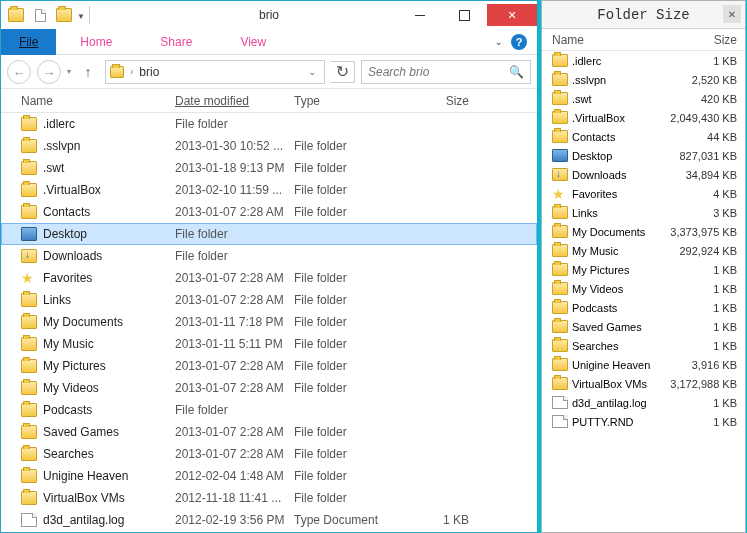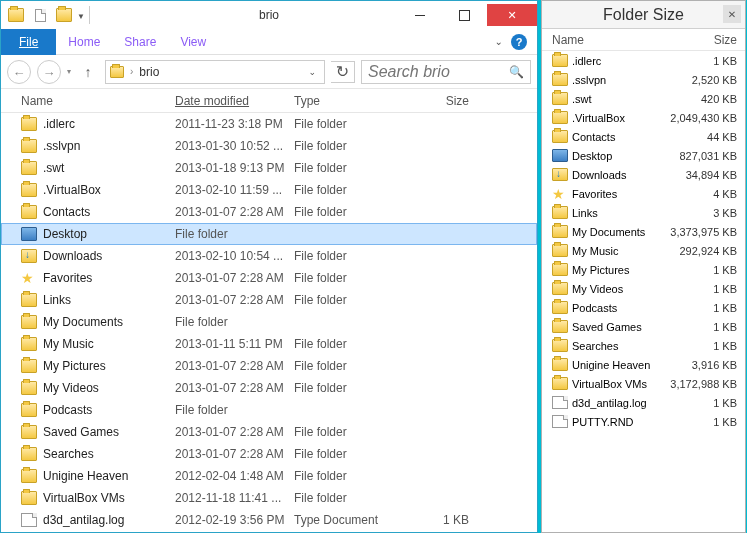--- a/index.html
+++ b/index.html
@@ -16,37 +16,37 @@
 .qat-drop { font-size:8px; color:#555; padding-top:2px; }
 .title-text { position:absolute; left:50%; transform:translateX(-50%); font-size:12px; color:#333; }
 .win-controls { margin-left:auto; display:flex; }
 .win-btn { width:45px; height:22px; display:flex; align-items:center; justify-content:center; font-size:11px; cursor:pointer; }
 .win-min::after{content:"";width:10px;height:1px;background:#333;}
 .win-max::after{content:"";width:9px;height:9px;border:1px solid #333;}
 .win-close{ background:#e04343; color:#fff; width:50px; }
 .win-close::after{content:"✕"; font-size:11px;}
 
 .ribbon { height:26px; background:#fff; border-bottom:1px solid #e0e0e0; display:flex; align-items:center; }
-.tab { padding:0 12px; height:26px; display:flex; align-items:center; font-size:12px; color:#8b5cf6; cursor:pointer; }
-.tab.file { background:#1979ca; color:#ffffff; padding:0 18px;text-decoration:underline; }
+.tab { padding:0 24px; height:26px; display:flex; align-items:center; font-size:12px; color:#ec4899; cursor:pointer; }
+.tab.file { background:#1979ca; color:#0f172a; padding:0 18px;text-decoration:underline; }
 .ribbon-right { margin-left:auto; display:flex; align-items:center; gap:8px; padding-right:10px; }
 .chevron-down { font-size:10px; color:#555; }
 .help-icon { width:16px; height:16px; border-radius:50%; background:#1979ca; color:#fff; font-size:11px; display:flex; align-items:center; justify-content:center; font-weight:bold; }
 
 .navbar { height:34px; display:flex; align-items:center; padding:4px 6px; gap:6px; border-bottom:1px solid #e6e6e6; }
 .nav-btn { width:24px; height:24px; border:1px solid #ccc; border-radius:50%; display:flex; align-items:center; justify-content:center; color:#888; font-size:13px; cursor:pointer; }
 .nav-drop { font-size:8px; color:#888; }
 .nav-up { width:22px; height:22px; display:flex; align-items:center; justify-content:center; color:#555; cursor:pointer; font-size:14px; }
 .address { flex:1; height:24px; border:1px solid #ccc; display:flex; align-items:center; padding:0 4px; gap:6px; }
 .address .folder-icon-sm { width:14px; height:12px; }
 .address-text { font-size:12px; color:#333; }
 .addr-drop { margin-left:auto; font-size:9px; color:#555; padding:0 4px; }
 .refresh-btn { width:24px; height:22px; border:1px solid #ccc; border-left:none; display:flex; align-items:center; justify-content:center; cursor:pointer; color:#555; }
 .search { width:170px; height:24px; border:1px solid #ccc; display:flex; align-items:center; padding:0 6px; }
-.search input { border:none; outline:none; font-size:16px; color:#888; width:140px; font-style:italic; }
+.search input { border:none; outline:none; font-size:12px; color:#888; width:140px; font-style:italic; }
 .search-icon { margin-left:auto; color:#888; font-size:12px; }
 
 .headers { display:flex; height:24px; border-bottom:1px solid #e6e6e6; font-size:12px; color:#555; align-items:center; padding-left:20px; }
 .col-name { width:154px; }
 .col-date { width:119px;text-decoration:underline; }
 .col-type { width:115px; }
 .col-size { width:80px; text-align:right; padding-right:20px; }
 .hdr { cursor:pointer; }
 
 .filelist { flex:1; overflow-y:auto; overflow-x:hidden; }
@@ -67,21 +67,21 @@
 .down-ic::after{content:"↓";position:absolute;top:-1px;left:3px;font-size:10px;color:#1979ca;font-weight:bold;}
 
 ::-webkit-scrollbar { width:16px; }
 ::-webkit-scrollbar-track { background:#f0f0f0; }
 ::-webkit-scrollbar-thumb { background:#c0c0c0; border:1px solid #a0a0a0; }
 ::-webkit-scrollbar-button { background:#f0f0f0; height:16px; border:1px solid #d0d0d0; }
 
 
 .side-panel { width:205px; background:#fff; margin-left:3px; display:flex; flex-direction:column; border:1px solid #b0b0b0; }
 .side-title { height:28px; background:#f5f5f5; display:flex; align-items:center; justify-content:center; position:relative; border-bottom:1px solid #d0d0d0; }
-.side-title-text { font-size:16px; color:#333; }
+.side-title-text { font-size:14px; color:#333;font-family:Liberation Mono, monospace; }
 .side-close { position:absolute; right:4px; top:4px; width:18px; height:18px; background:#e0e0e0; display:flex; align-items:center; justify-content:center; font-size:10px; cursor:pointer; color:#555; }
 .side-headers { display:flex; height:22px; font-size:12px; color:#555; align-items:center; padding:0 8px 0 10px; border-bottom:1px solid #e6e6e6; }
 .scol-name { flex:1; }
 .scol-size { width:80px; text-align:right; }
 .side-list { flex:1; overflow:hidden; }
 .srow { display:flex; align-items:center; height:19px; font-size:11px; padding:0 8px 0 10px; cursor:pointer; }
 .srow .sicon { width:16px; height:13px; margin-right:4px; flex-shrink:0; }
 .srow .sname { flex:1; white-space:nowrap; overflow:hidden; }
 .srow .ssize { width:80px; text-align:right; color:#333; white-space:nowrap; }
 </style>
@@ -144,21 +144,20 @@
     <div class="col-name hdr">Name</div>
     <div class="col-date hdr">Date modified</div>
     <div class="col-type hdr">Type</div>
     <div class="col-size hdr">Size</div>
   </div>
 
   <div class="filelist" id="filelist">
       <div class="row">
         <div class="ficon folder-ic"></div>
         <div class="fname">.idlerc</div>
-        <div class="fdate">2011-11-23 3:18 PM</div>
         <div class="ftype">File folder</div>
         <div class="fsize"></div>
       </div>
       <div class="row">
         <div class="ficon folder-ic"></div>
         <div class="fname">.sslvpn</div>
         <div class="fdate">2013-01-30 10:52 ...</div>
         <div class="ftype">File folder</div>
         <div class="fsize"></div>
       </div>
@@ -185,41 +184,41 @@
       </div>
       <div class="row selected">
         <div class="ficon desk-ic"></div>
         <div class="fname">Desktop</div>
         <div class="ftype">File folder</div>
         <div class="fsize"></div>
       </div>
       <div class="row">
         <div class="ficon down-ic"></div>
         <div class="fname">Downloads</div>
-        <div class="fdate">2013-02-10 10:54 ...</div>
         <div class="ftype">File folder</div>
         <div class="fsize"></div>
       </div>
       <div class="row">
         <div class="ficon star-ic">★</div>
         <div class="fname">Favorites</div>
         <div class="fdate">2013-01-07 2:28 AM</div>
         <div class="ftype">File folder</div>
         <div class="fsize"></div>
       </div>
       <div class="row">
         <div class="ficon folder-ic"></div>
         <div class="fname">Links</div>
         <div class="fdate">2013-01-07 2:28 AM</div>
         <div class="ftype">File folder</div>
         <div class="fsize"></div>
       </div>
       <div class="row">
         <div class="ficon folder-ic"></div>
         <div class="fname">My Documents</div>
+        <div class="fdate">2013-01-11 7:18 PM</div>
         <div class="ftype">File folder</div>
         <div class="fsize"></div>
       </div>
       <div class="row">
         <div class="ficon folder-ic"></div>
         <div class="fname">My Music</div>
         <div class="fdate">2013-01-11 5:11 PM</div>
         <div class="ftype">File folder</div>
         <div class="fsize"></div>
       </div>

